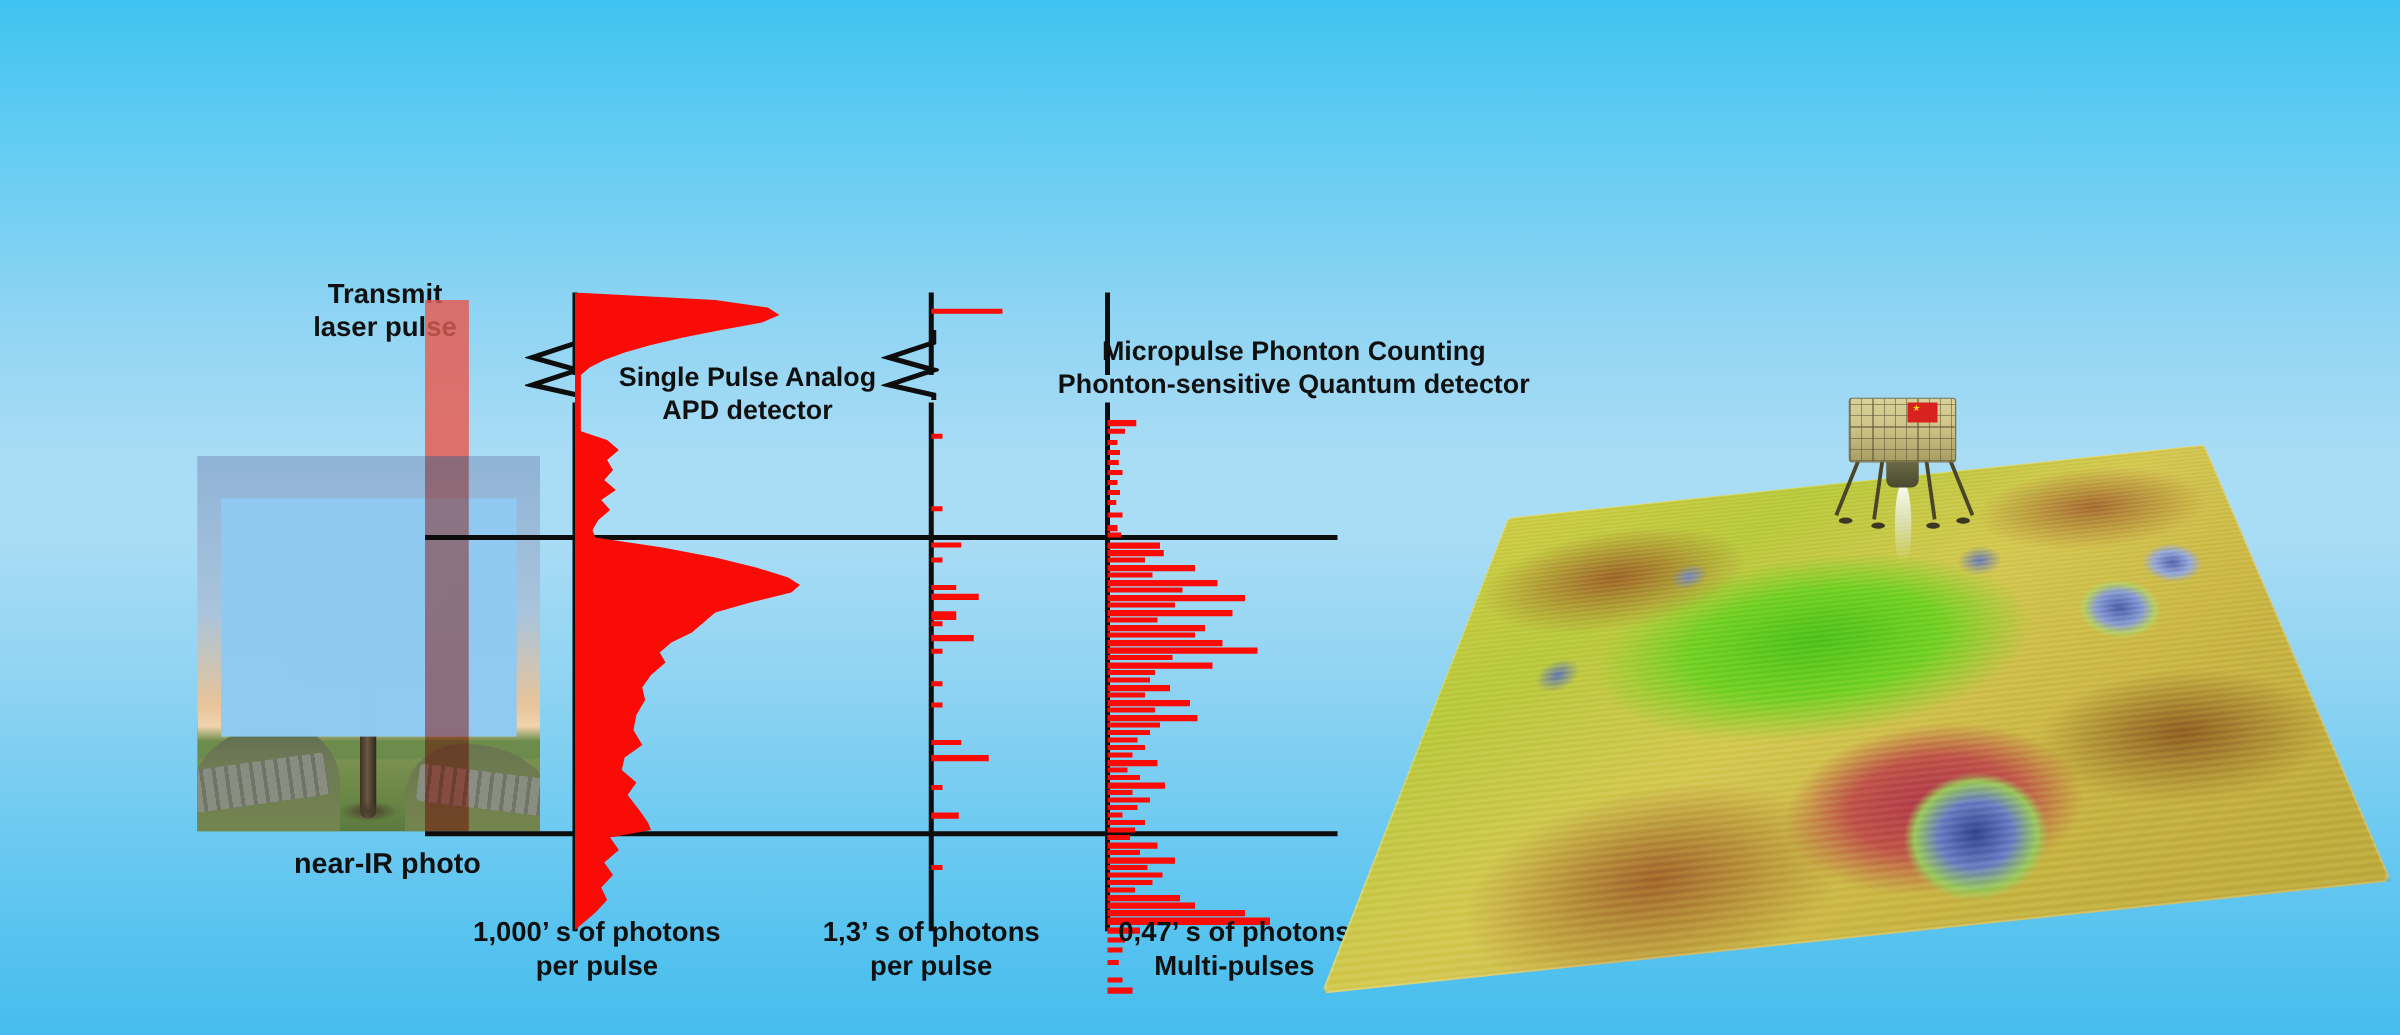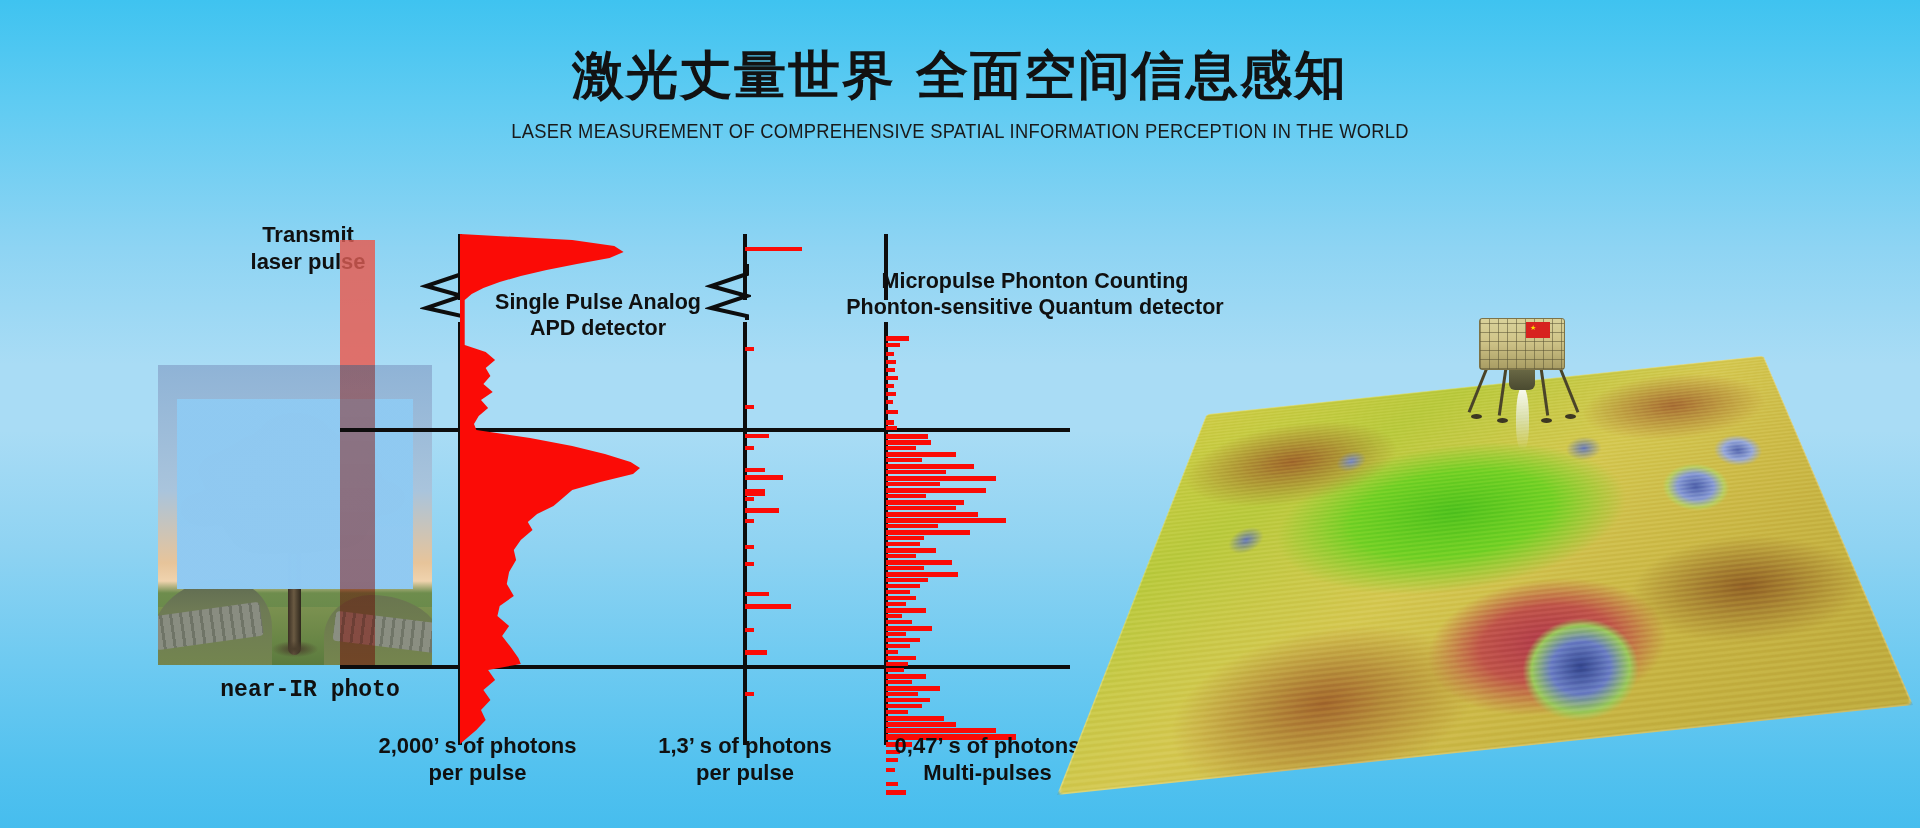--- a/index.html
+++ b/index.html
@@ -206,43 +206,39 @@
     filter:blur(0.6px);
   }
 
   .nowrap { white-space:nowrap; }
 </style>
 </head>
 <body>
 
 <div id="stage">
 
-  <div class="hdr">
-    <div class="hdr-title">激光丈量世界 全面空间信息感知</div>
-    <div class="hdr-sub">LASER MEASUREMENT OF COMPREHENSIVE SPATIAL INFORMATION PERCEPTION IN THE WORLD</div>
-  </div>
 
   <div class="lbl abs" style="left:218px; top:222px; width:180px; font-size:22px;">Transmit
 laser pulse</div>
 
   <div class="photo">
     <div class="sky"></div>
     <div class="grass"></div>
     <div class="hill-l"></div>
     <div class="wall-l"></div>
     <div class="hill-r"></div>
     <div class="wall-r"></div>
     <div class="trunk"></div>
     <div class="canopy"></div>
   </div>
 
   <div class="beam"></div>
   <div class="beam-top"></div>
 
-  <div class="lbl abs" style="left:195px; top:676px; width:230px; font-size:23px;font-family:Liberation Mono, monospace;">near-IR photo</div>
+  <div class="lbl abs" style="left:195px; top:676px; width:230px; font-size:23px;">near-IR photo</div>
 
   <div class="abs" id="plots" style="left:0; top:0; width:1100px; height:828px;">
 
     <div class="hline" id="hline-canopy" style="left: 340px; top: 428px; width: 730px;"></div>
     <div class="hline" id="hline-ground" style="left: 340px; top: 665px; width: 730px;"></div>
 
     <div id="panel-0" class="abs">
         <div class="axis" style="left: 458px; top: 234px; height: 66px;"></div>
         <div class="axis" style="left: 458px; top: 322px; height: 423px;"></div>
         <svg class="brk" viewBox="0 0 46 56" style="left: 420px; top: 264px;">
@@ -350,21 +346,21 @@
         <div class="spike" style="left: 886px; top: 782px; width: 12px; height: 4px; background: rgb(251, 11, 6);"></div>
         <div class="spike" style="left: 886px; top: 790px; width: 20px; height: 5px; background: rgb(251, 11, 6);"></div>
       </div>
 
     <div class="lbl abs" style="left:478px; top:289px; width:240px; font-size:21.5px;">Single Pulse Analog
 APD detector</div>
     <div class="lbl abs" style="left:830px; top:268px; width:410px; font-size:21.5px;">Micropulse Phonton Counting
 Phonton-sensitive Quantum detector</div>
 
     <div class="lbl abs nowrap" style="left:370px; top:733px; width:215px; font-size:22px;">
-      <div>2,000’ s of photons</div>
+      <div>1,000’ s of photons</div>
       <div>per pulse</div>
     </div>
     <div class="lbl abs nowrap" style="left:645px; top:733px; width:200px; font-size:22px;">
       <div>1,3’ s of photons</div>
       <div>per pulse</div>
     </div>
     <div class="lbl abs nowrap" style="left:885px; top:733px; width:205px; font-size:22px;">
       <div>0,47’ s of photons</div>
       <div>Multi-pulses</div>
     </div>

